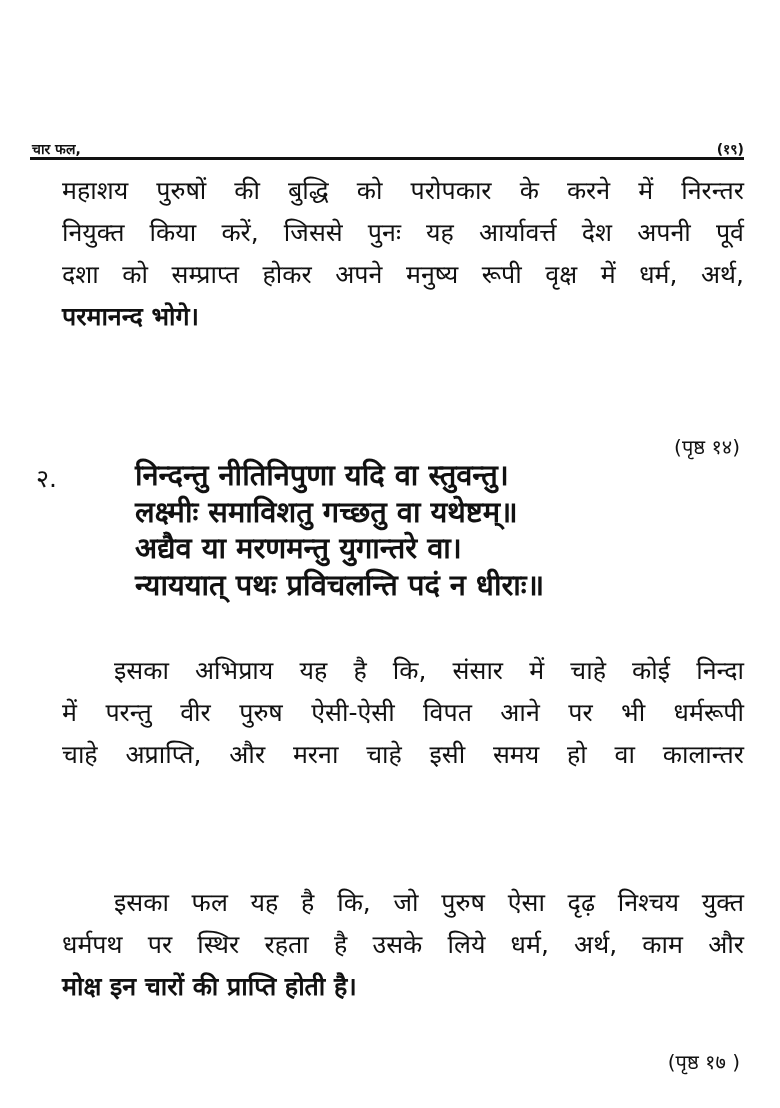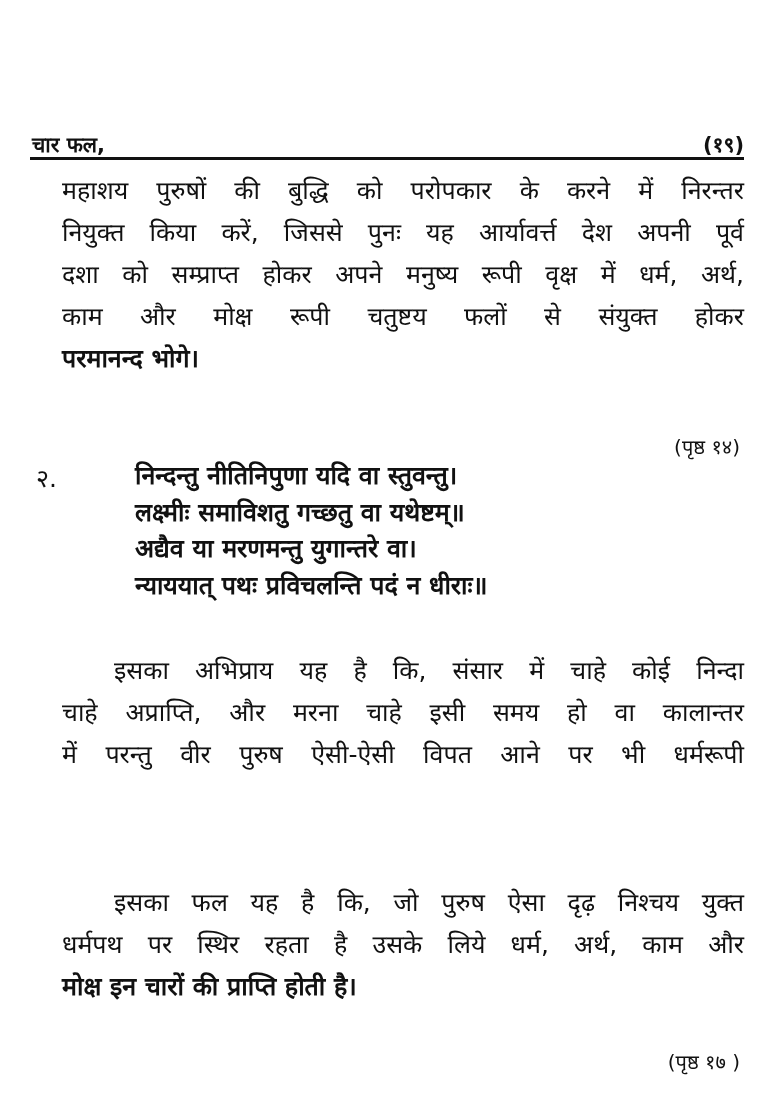--- a/index.html
+++ b/index.html
@@ -8,41 +8,41 @@
     background: #ffffff;
     color: #111111;
     font-family: "DejaVu Sans", "Liberation Sans", sans-serif;
     position: relative;
     overflow: hidden;
   }
   .page { position: absolute; left: 0; top: 0; width: 780px; height: 1108px; }
   .running-head {
     position: absolute; left: 32px; right: 36px; top: 128px; height: 30px;
     display: flex; justify-content: space-between; align-items: flex-end;
-    font-size: 21px; font-weight: bold;
+    font-size: 14px; font-weight: bold;
   }
   .rule {
     position: absolute; left: 30px; right: 36px; top: 157px;
     height: 3px; background: #111;
   }
   .para {
     position: absolute; left: 30px; width: 714px;
     font-size: 25px; line-height: 42px;
     text-align: justify;
   }
   .para .line { display: block; white-space: nowrap; text-align-last: justify; margin-left: 32px; }
   .para .line.last { text-align-last: left; font-weight: bold; }
   .p1 { top: 170px; }
   .ref { position: absolute; right: 40px; font-size: 20px; }
   .ref1 { top: 433px; }
   .ref2 { top: 1048px; margin-left: 25px; }
   .verse-num { position: absolute; left: 36px; top: 460px; font-size: 25px; }
   .verse {
     position: absolute; left: 135px; width: 540px;
-    font-size: 25px; font-weight: bold; line-height: 37px;
+    font-size: 29px; font-weight: bold; line-height: 37px;
   }
   .verse .line { display: block; white-space: nowrap; }
   .v1 { top: 457px; }
   .v2 { top: 530px; }
   .p2 { top: 650px; }
   .p3 { top: 882px; }
   .indent { padding-left: 52px; }
 </style>
 </head>
 <body>
@@ -52,42 +52,41 @@
   <div class="running-head">
     <span>चार फल,</span>
     <span>(१९)</span>
   </div>
   <div class="rule"></div>
 
   <div class="para p1">
     <span class="line">महाशय पुरुषों की बुद्धि को परोपकार के करने में निरन्तर</span>
     <span class="line">नियुक्त किया करें, जिससे पुनः यह आर्यावर्त्त देश अपनी पूर्व</span>
     <span class="line">दशा को सम्प्राप्त होकर अपने मनुष्य रूपी वृक्ष में धर्म, अर्थ,</span>
-    <span class="line">काम और मोक्ष रूपी चतुष्टय फलों से संयुक्त होकर</span>
     <span class="line last">परमानन्द भोगे।</span>
   </div>
 
   <div class="ref ref1">(पृष्ठ १४)</div>
 
   <div class="verse-num">२.</div>
 
   <div class="verse v1">
     <span class="line">निन्दन्तु नीतिनिपुणा यदि वा स्तुवन्तु।</span>
     <span class="line">लक्ष्मीः समाविशतु गच्छतु वा यथेष्टम्॥</span>
   </div>
 
   <div class="verse v2">
     <span class="line">अद्यैव या मरणमन्तु युगान्तरे वा।</span>
     <span class="line">न्याययात् पथः प्रविचलन्ति पदं न धीराः॥</span>
   </div>
 
   <div class="para p2">
     <span class="line indent">इसका अभिप्राय यह है कि, संसार में चाहे कोई निन्दा</span>
+    <span class="line">में परन्तु वीर पुरुष ऐसी-ऐसी विपत आने पर भी धर्मरूपी</span>
     <span class="line">चाहे अप्राप्ति, और मरना चाहे इसी समय हो वा कालान्तर</span>
-    <span class="line">में परन्तु वीर पुरुष ऐसी-ऐसी विपत आने पर भी धर्मरूपी</span>
   </div>
 
   <div class="para p3">
     <span class="line indent">इसका फल यह है कि, जो पुरुष ऐसा दृढ़ निश्चय युक्त</span>
     <span class="line">धर्मपथ पर स्थिर रहता है उसके लिये धर्म, अर्थ, काम और</span>
     <span class="line last">मोक्ष इन चारों की प्राप्ति होती है।</span>
   </div>
 
   <div class="ref ref2">(पृष्ठ १७ )</div>
 

